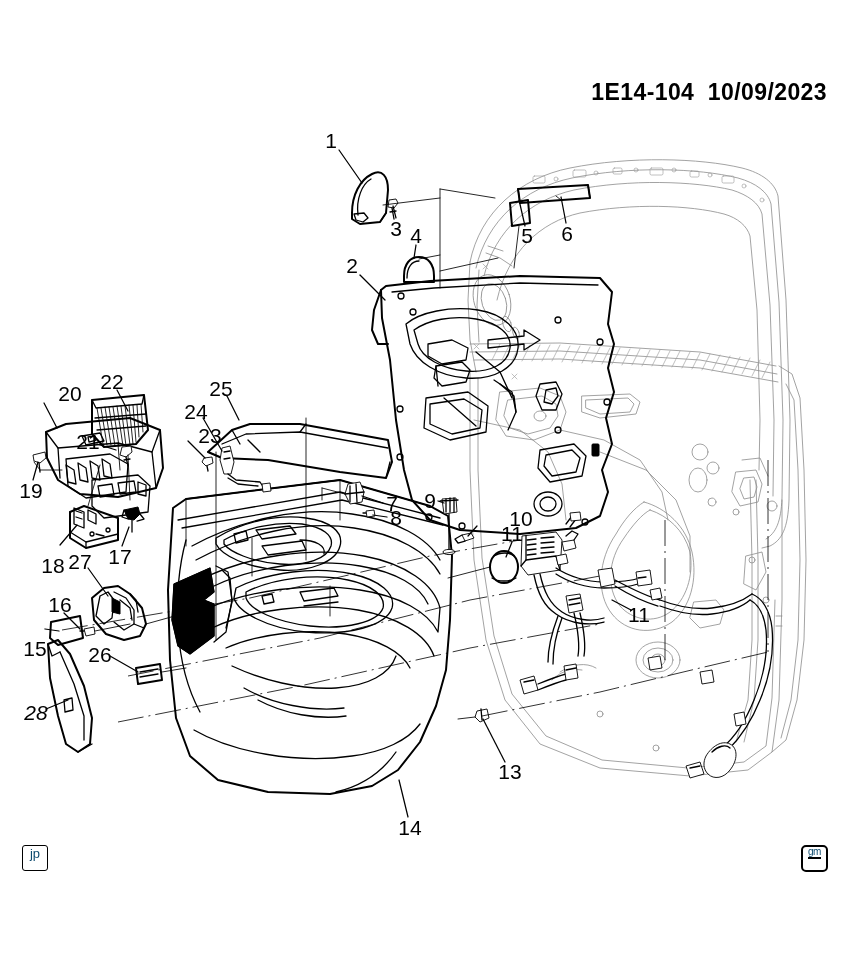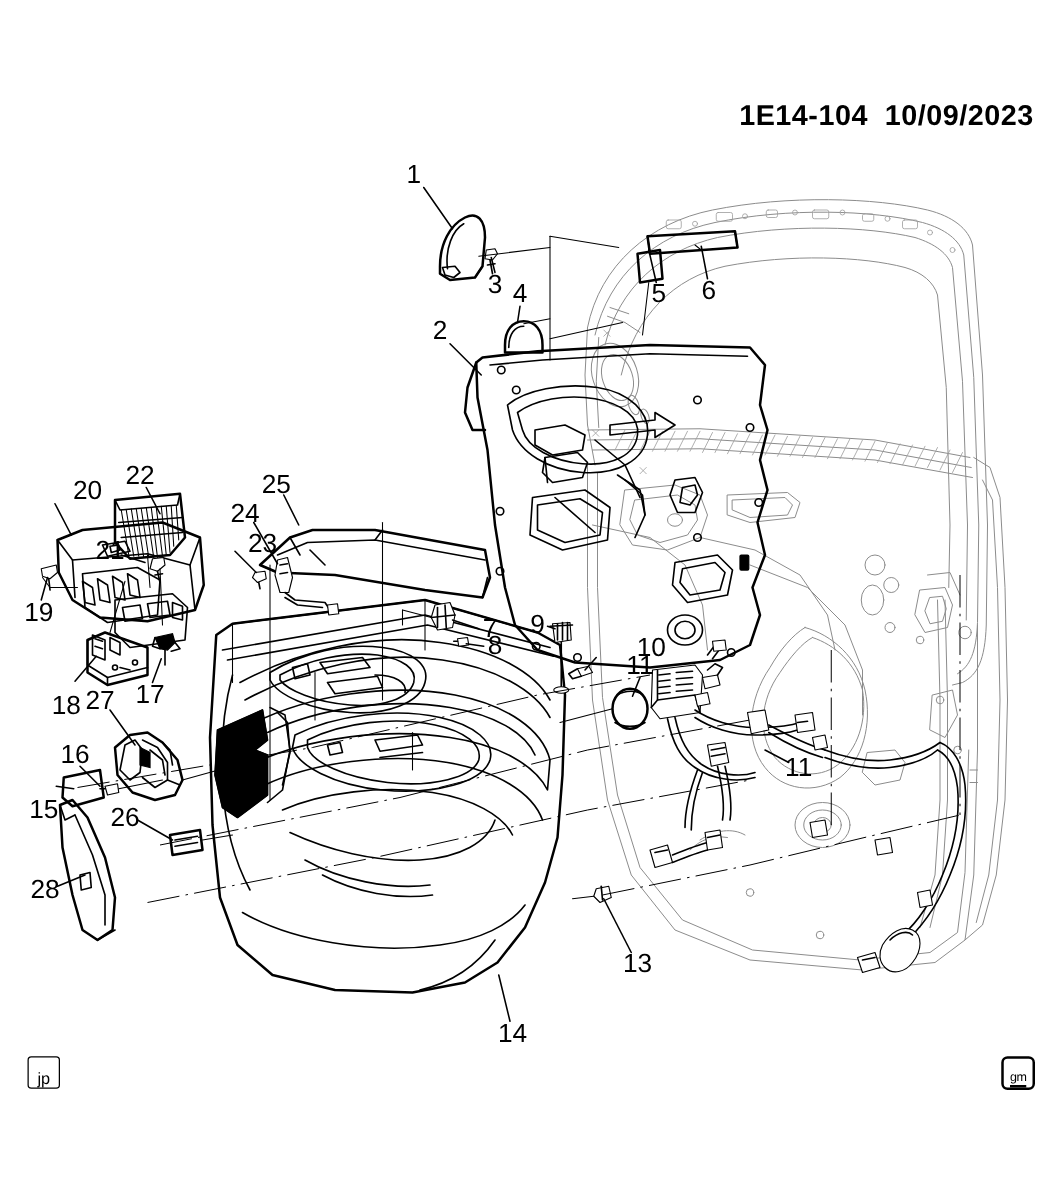--- a/index.html
+++ b/index.html
@@ -35,24 +35,24 @@
     color: #000;
     white-space: pre;
   }
   .cornerbox {
     position: absolute;
     box-sizing: border-box;
     border: 1.6px solid #000;
     border-radius: 3px;
     background: #fff;
     display: flex;
-    align-items: flex-end;
+    align-items: flex-start;
     justify-content: center;
     font-family: "Liberation Sans", sans-serif;
-    color: #000000;
+    color: #0c4a6e;
   }
   #jp-box {
     left: 22px;
     top: 845px;
     width: 26px;
     height: 26px;
     font-size: 13px;
   }
   #gm-box {
     left: 801px;
@@ -701,21 +701,21 @@
       <div class="callout" style="left: 53px; top: 553px; margin-top: 12px;">18</div>
       <div class="callout" style="left: 31px; top: 490px;">19</div>
       <div class="callout" style="left: 39px; top: 393px; margin-left: 31px;">20</div>
       <div class="callout" style="left: 88px; top: 441px;">21</div>
       <div class="callout" style="left: 112px; top: 381px;">22</div>
       <div class="callout" style="left: 180px; top: 435px; margin-left: 30px;">23</div>
       <div class="callout" style="left: 196px; top: 411px;">24</div>
       <div class="callout" style="left: 221px; top: 388px;">25</div>
       <div class="callout" style="left: 100px; top: 654px;">26</div>
       <div class="callout" style="left: 80px; top: 561px;">27</div>
-      <div class="callout" style="left: 36px; top: 712px;">28</div>
+      <div class="callout" style="left: 36px; top: 712px; font-style: italic;">28</div>
     </div>
 
   <div class="cornerbox" id="jp-box">
     <span>jp</span>
   </div>
   <div class="cornerbox" id="gm-box">
     <span class="gm-text">gm</span>
   </div>
 
 </div>

